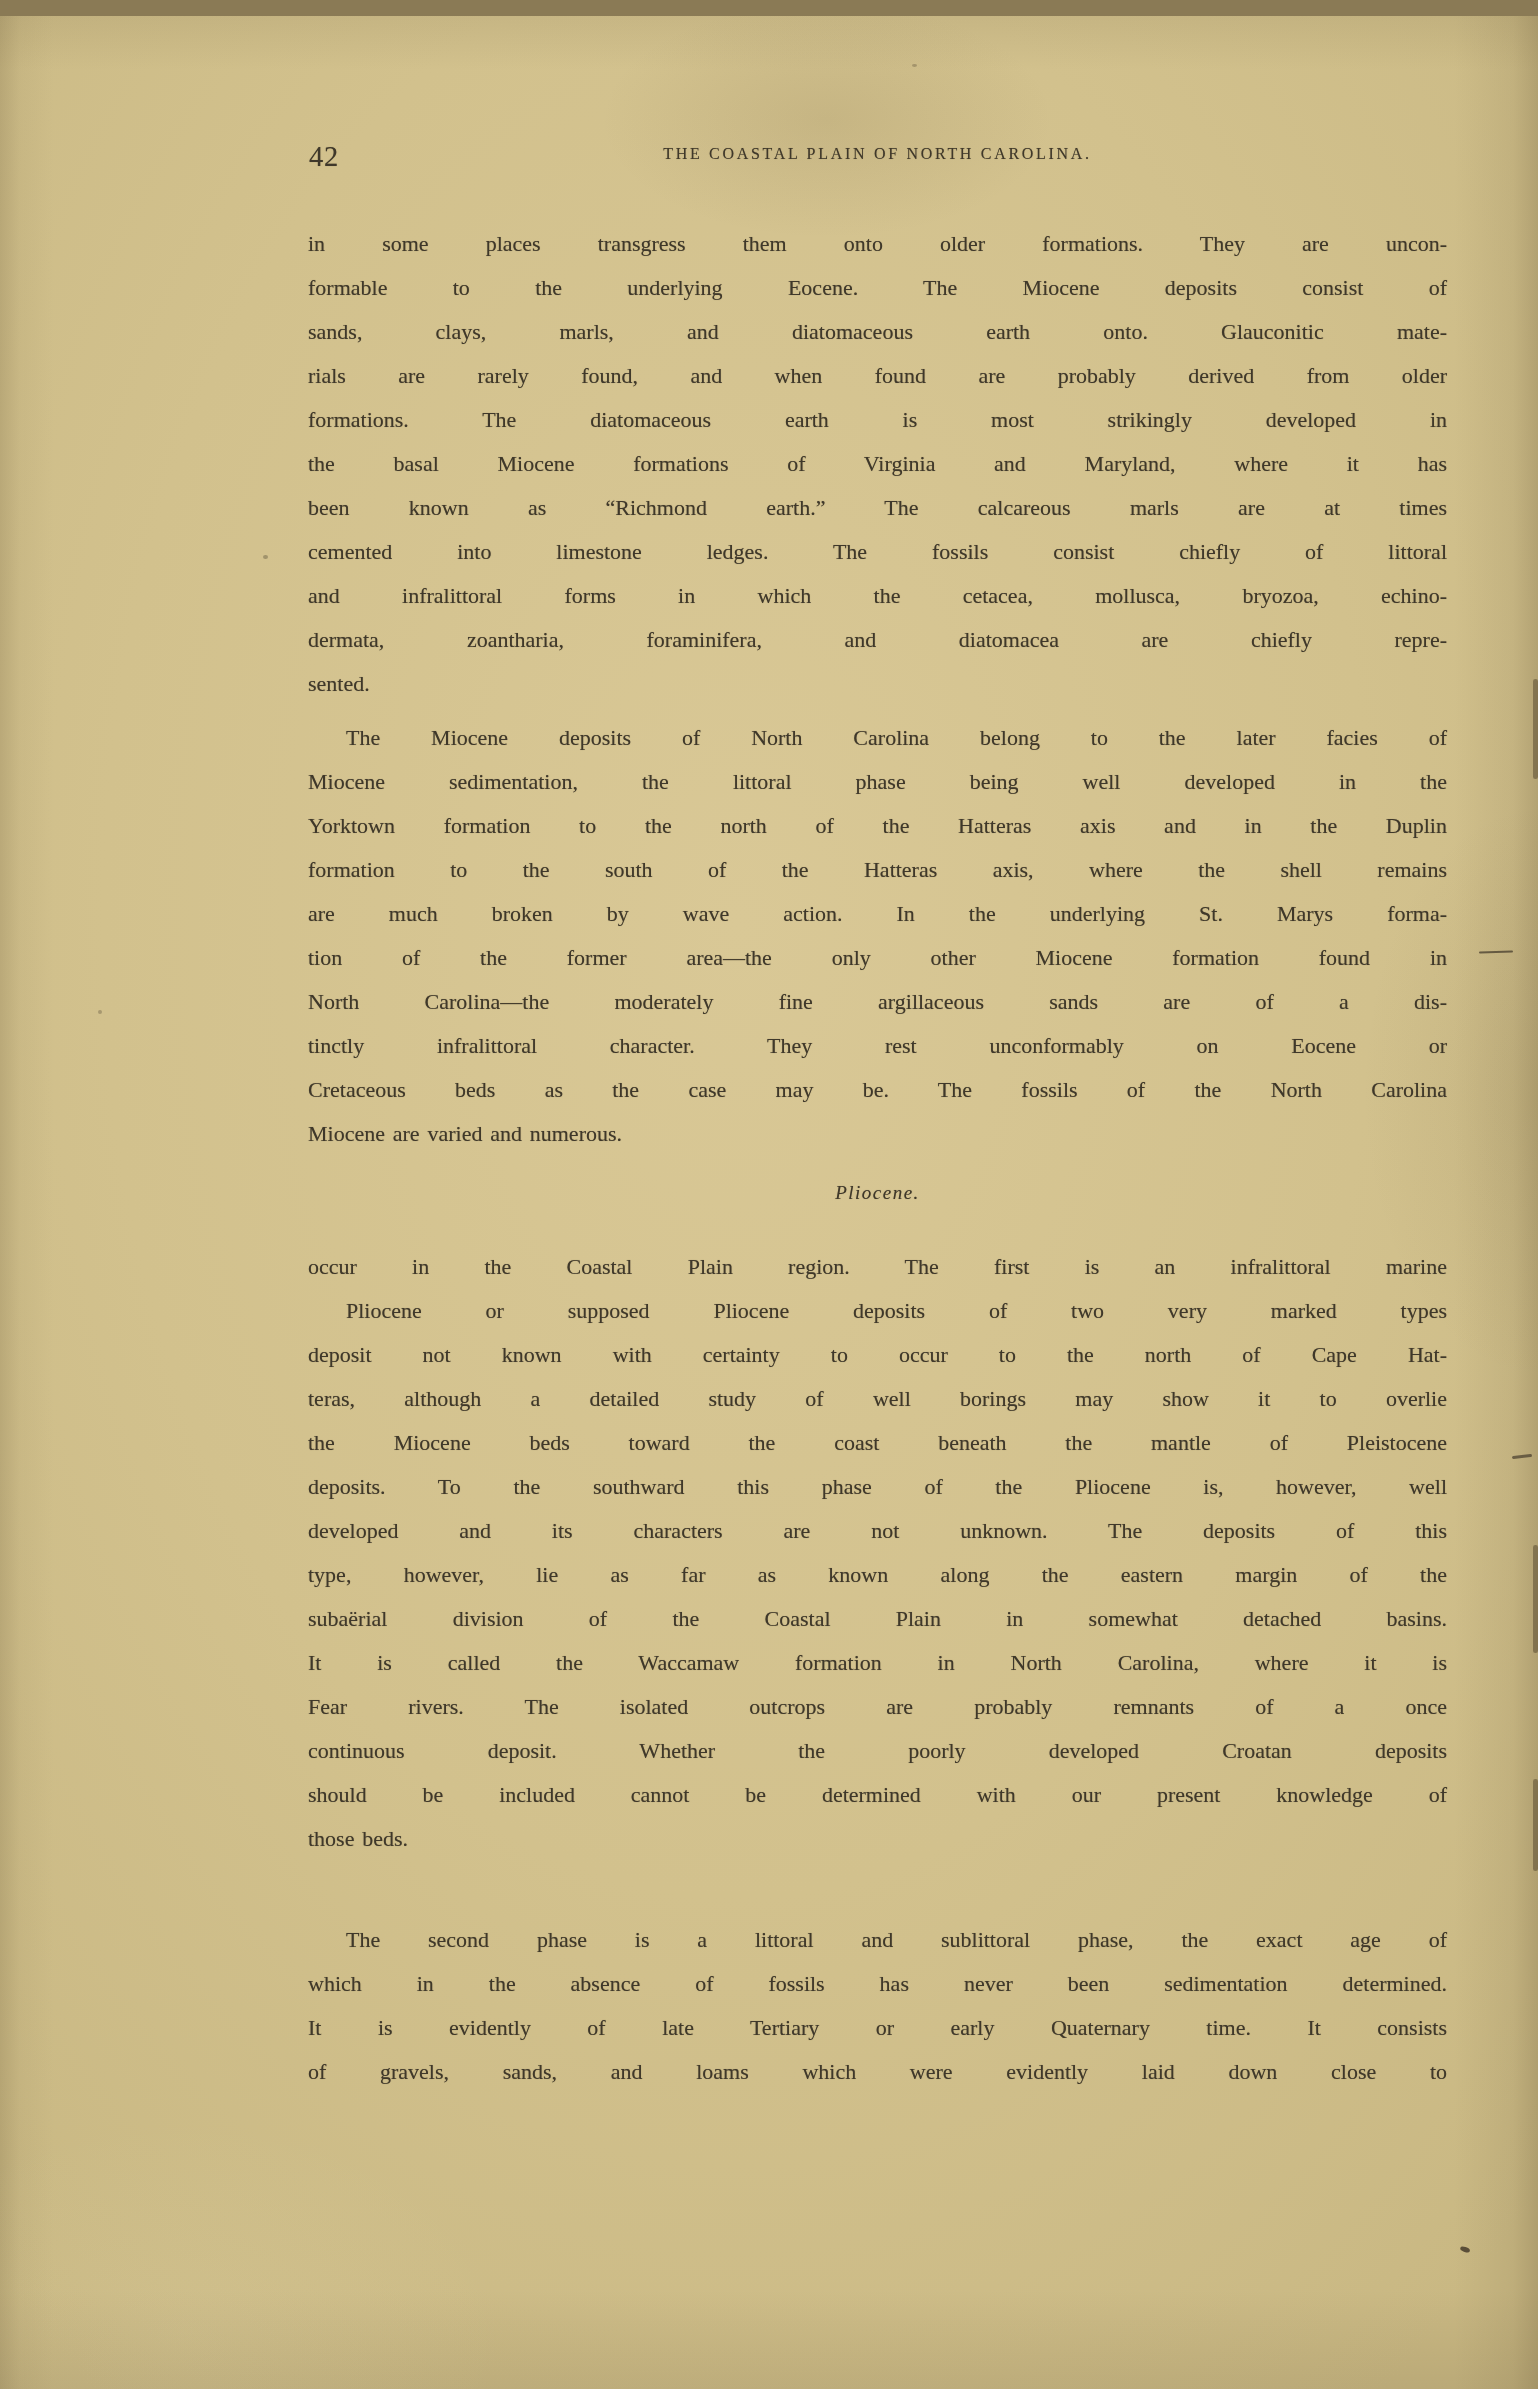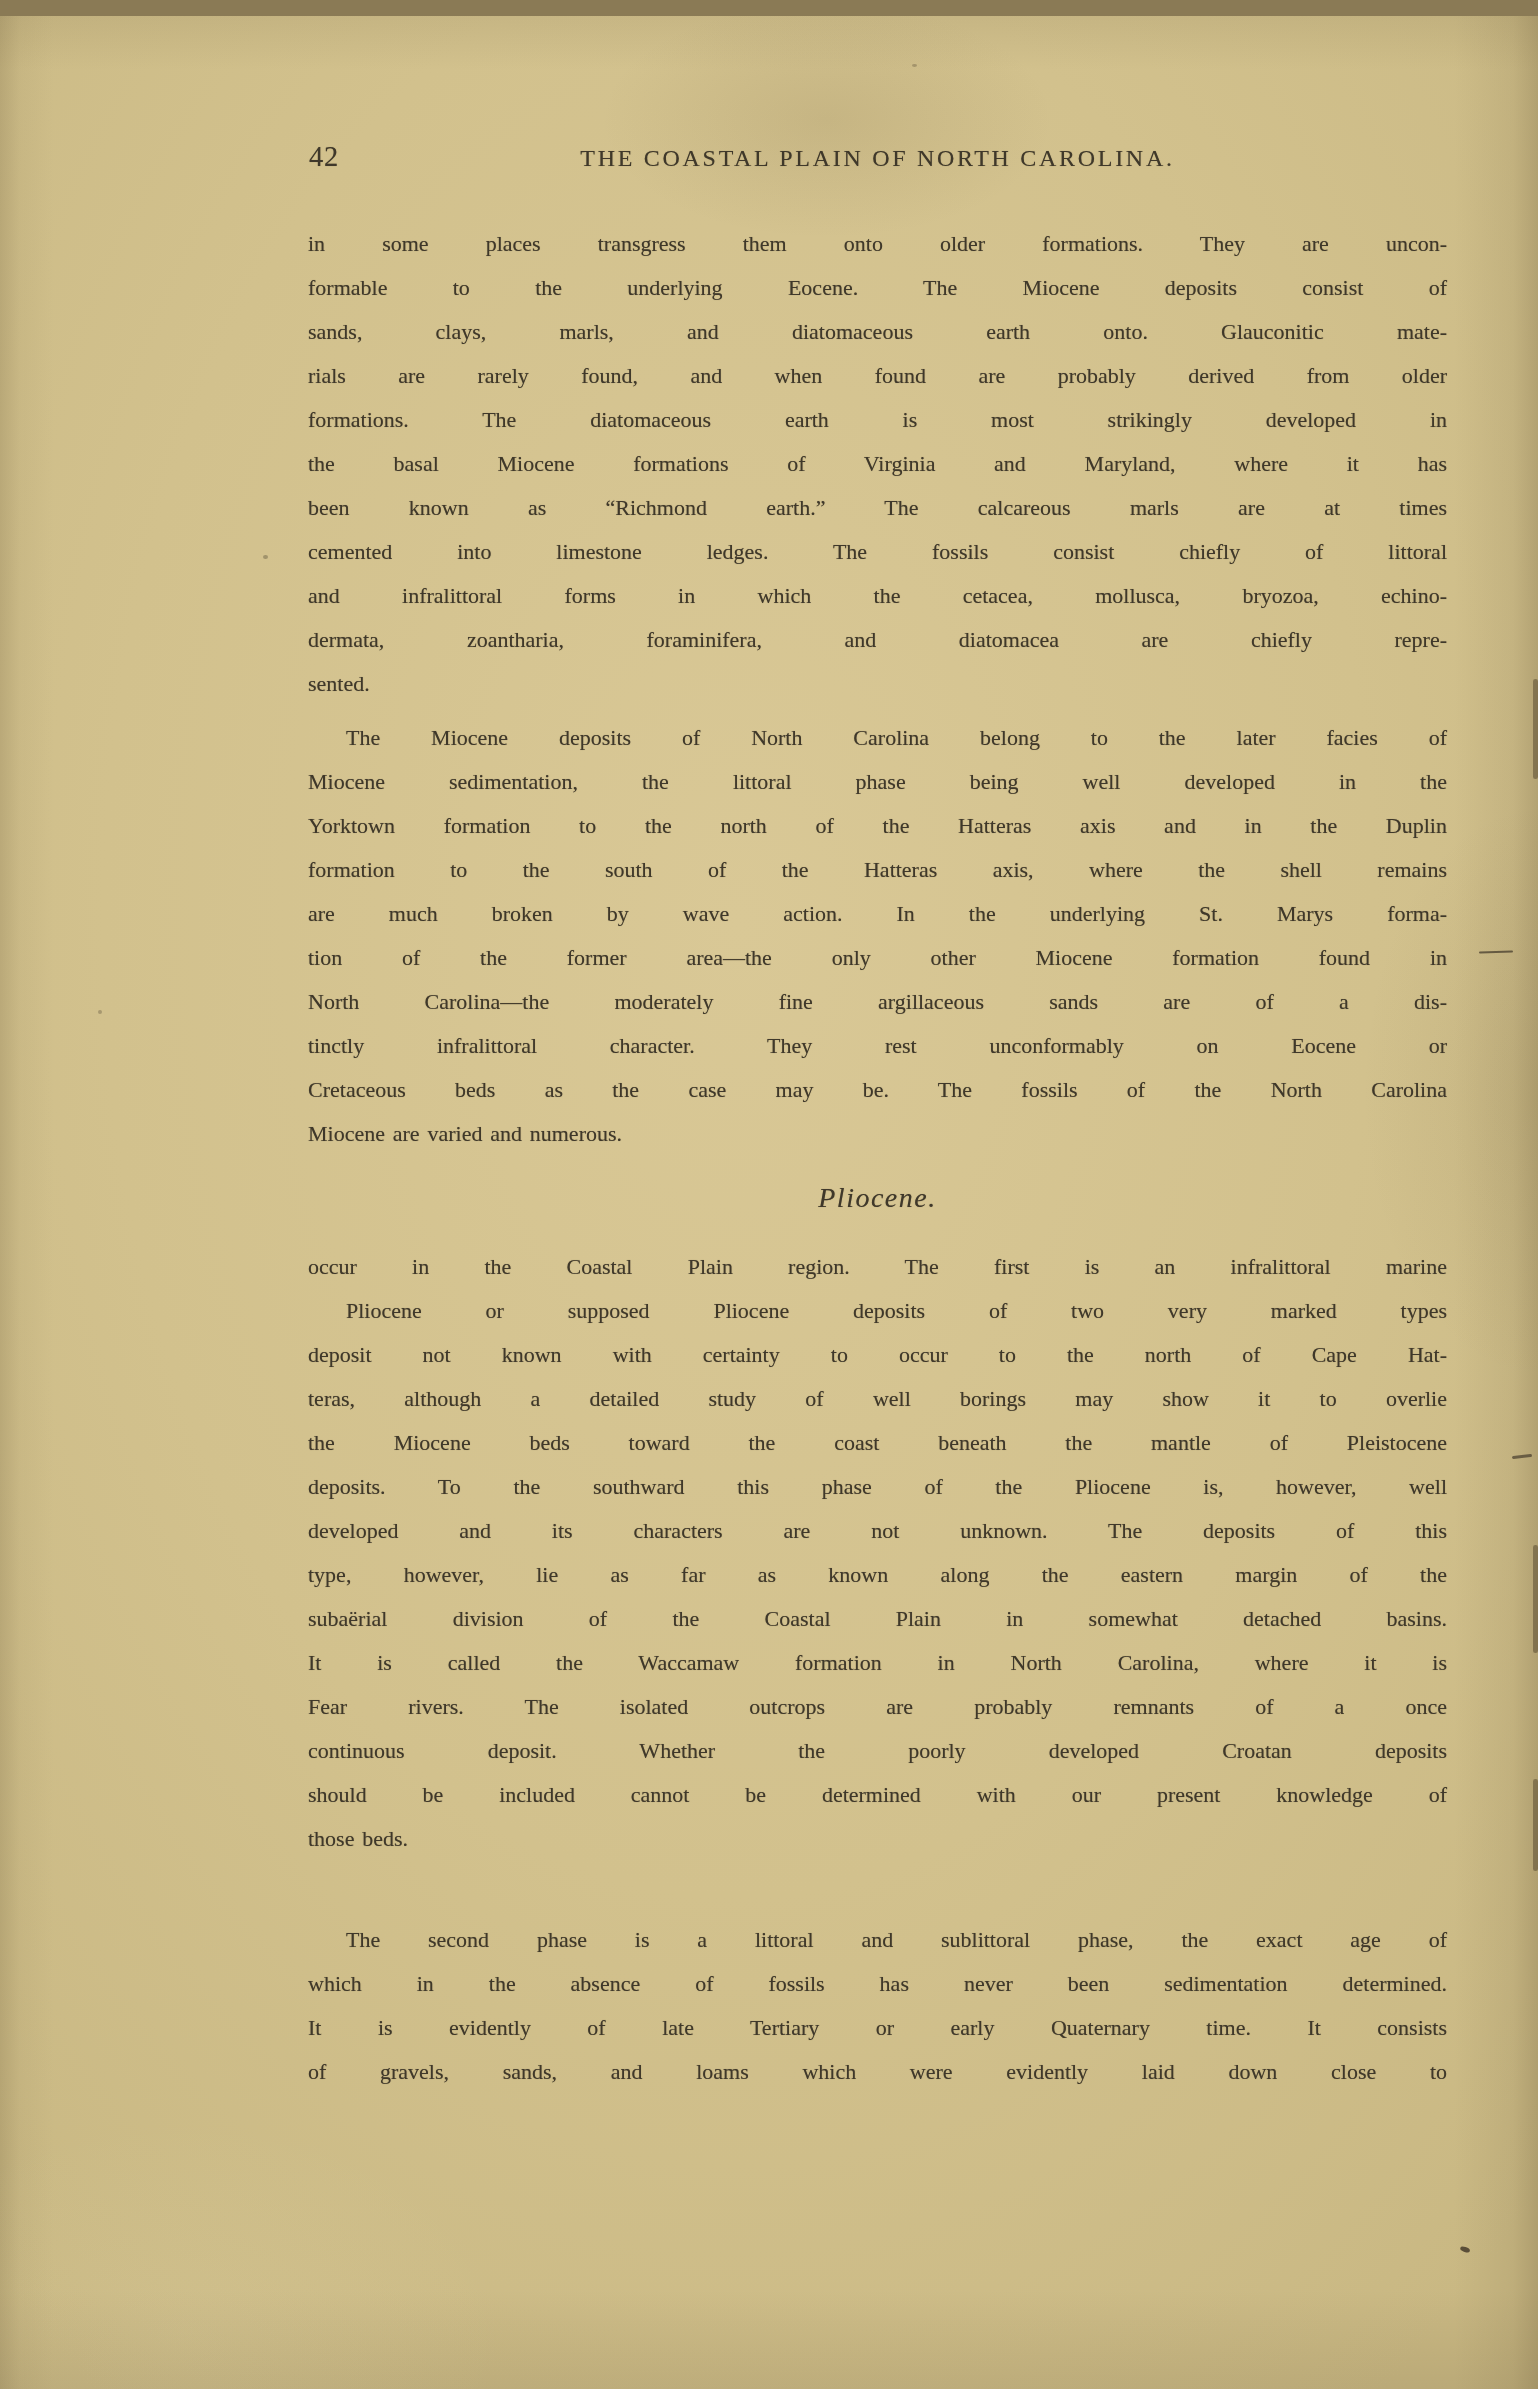--- a/index.html
+++ b/index.html
@@ -35,21 +35,21 @@
     top: 125px;
     font-size: 28.5px;
     letter-spacing: 0.8px;
   }
   .running-title {
     position: absolute;
     left: 308px;
     top: 129px;
     width: 1139px;
     text-align: center;
-    font-size: 24px;
+    font-size: 16px;
     letter-spacing: 2.7px;
     white-space: nowrap;
   }
   .para {
     position: absolute;
     left: 308px;
     width: 1139px;
     font-size: 22px;
     line-height: 44px;
     word-spacing: 2.3px;
@@ -65,21 +65,21 @@
   .para.continues .line.last-line { text-align-last: justify; }
   .para-1 { top: 206px; }
   .para-2 { top: 700px; }
   .section-heading {
     position: absolute;
     left: 308px;
     top: 1166px;
     width: 1139px;
     text-align: center;
     font-style: italic;
-    font-size: 28px;
+    font-size: 19px;
     letter-spacing: 1.5px;
   }
   .para-3 { top: 1229px; }
   .para-4 { top: 1902px; }
   .mark {
     position: absolute;
     background: #463c2c;
   }
   .mark-dash-1 {
     left: 1479px; top: 935px; width: 34px; height: 2.3px;

